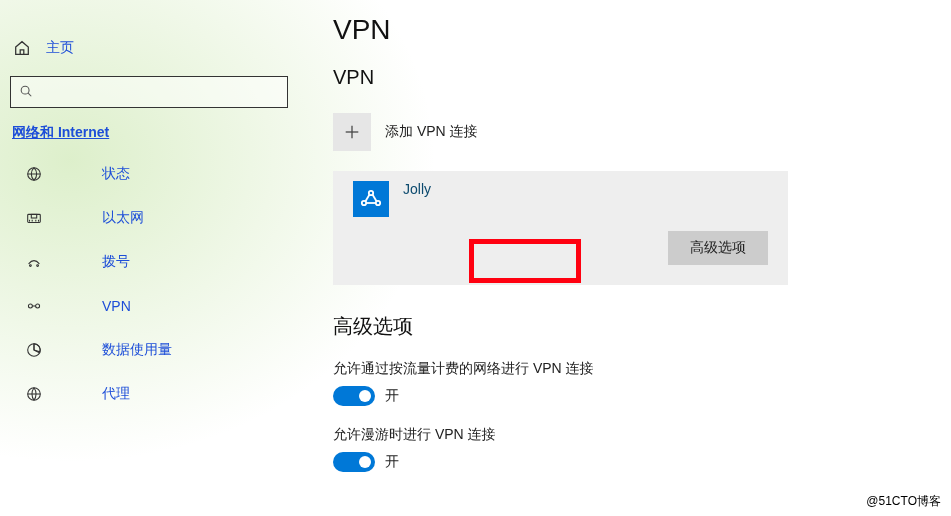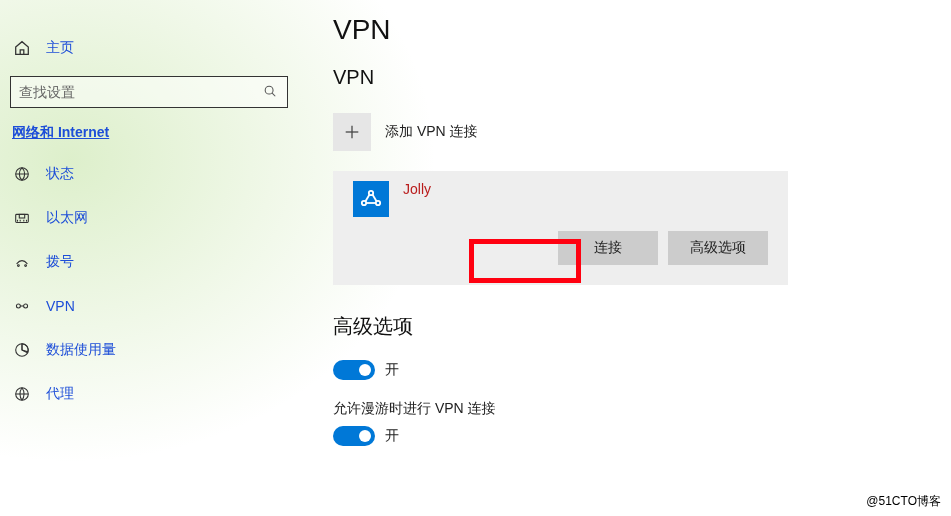--- a/index.html
+++ b/index.html
@@ -68,22 +68,23 @@
     padding-left: 12px;
     font-weight: bold;
     margin-bottom: 10px;
     margin-top: 6px;
     text-decoration: underline;
   }
   .nav-row {
     display: flex;
     align-items: center;
     height: 44px;
-    padding-left: 12px;
-    cursor: pointer;
+    padding-left: 24px;
+    cursor: pointer;
+    gap: 44px;
   }
   .content {
     position: absolute;
     left: 333px;
     top: 14px;
     width: 600px;
   }
   .page-title {
     font-size: 28px;
     font-weight: 400;
@@ -121,21 +122,21 @@
     display: flex;
     align-items: flex-start;
     margin-bottom: 14px;
   }
   .vpn-icon {
     width: 36px; height: 36px;
     background: #0078d7;
     display: flex; align-items: center; justify-content: center;
     margin-right: 14px;
   }
-  .vpn-name { font-size: 14px; color: #b91c1c; padding-top: 0px; }
+  .vpn-name { font-size: 14px; color: #0c4a6e; padding-top: 0px; }
   .vpn-actions {
     display: flex;
     justify-content: flex-end;
     gap: 10px;
   }
   .action-btn {
     width: 100px;
     height: 34px;
     background: #cccccc;
     border: none;
@@ -194,21 +195,20 @@
   <div class="home-row">
     <span class="icon">
       <svg viewBox="0 0 20 20" width="18" height="18" stroke="#333" stroke-width="1.4" fill="none">
           <path d="M3 9 L10 3 L17 9 V17 H3 Z M8 17 V12 H12 V17"></path>
         </svg>
     </span>
     <span class="label">主页</span>
   </div>
 
   <div class="search-box">
-    <input type="text" placeholder="查找设置" style="">
     <span class="search-icon">
       <svg viewBox="0 0 16 16" width="14" height="14" stroke="#555" stroke-width="1.2" fill="none">
           <circle cx="7" cy="7" r="4.5"></circle>
           <line x1="10.5" y1="10.5" x2="14" y2="14"></line>
         </svg>
     </span>
   </div>
 
   <div class="section-header">网络和 Internet</div>
 
@@ -304,28 +304,28 @@
             <circle cx="5" cy="16" r="2.2"></circle>
             <circle cx="19" cy="16" r="2.2"></circle>
             <line x1="10.5" y1="7.5" x2="6.5" y2="14.2"></line>
             <line x1="13.5" y1="7.5" x2="17.5" y2="14.2"></line>
             <line x1="7" y1="16" x2="17" y2="16"></line>
           </svg>
       </div>
       <div class="vpn-name">Jolly</div>
     </div>
     <div class="vpn-actions">
-      <button class="action-btn">连接</button>
       <button class="action-btn">高级选项</button>
     </div>
   </div>
 
   <div class="adv-title">高级选项</div>
 
   <div class="option-block">
+    <div class="option-label">允许通过按流量计费的网络进行 VPN 连接</div>
     <div class="toggle-row">
       <div class="toggle"></div>
       <div class="toggle-text">开</div>
     </div>
   </div>
 
   <div class="option-block">
     <div class="option-label">允许漫游时进行 VPN 连接</div>
     <div class="toggle-row">
       <div class="toggle"></div>

